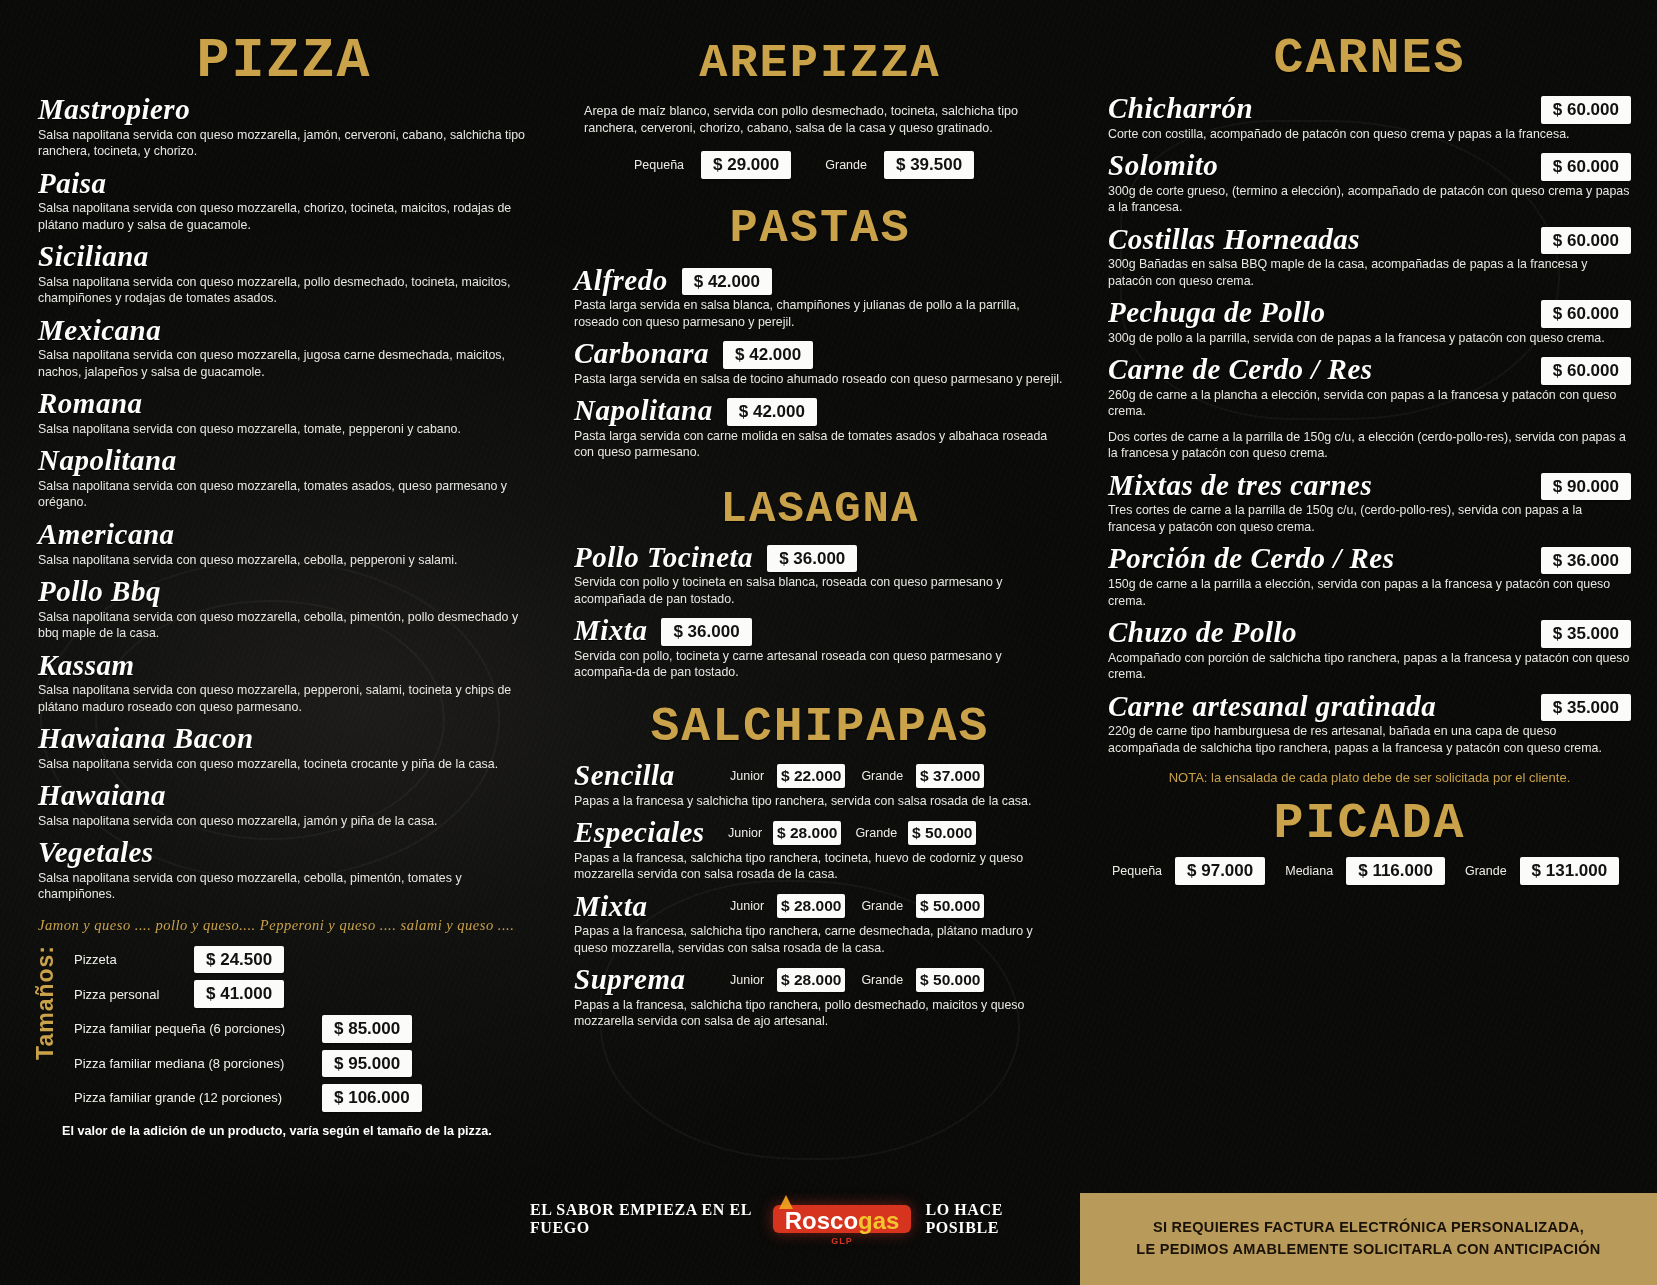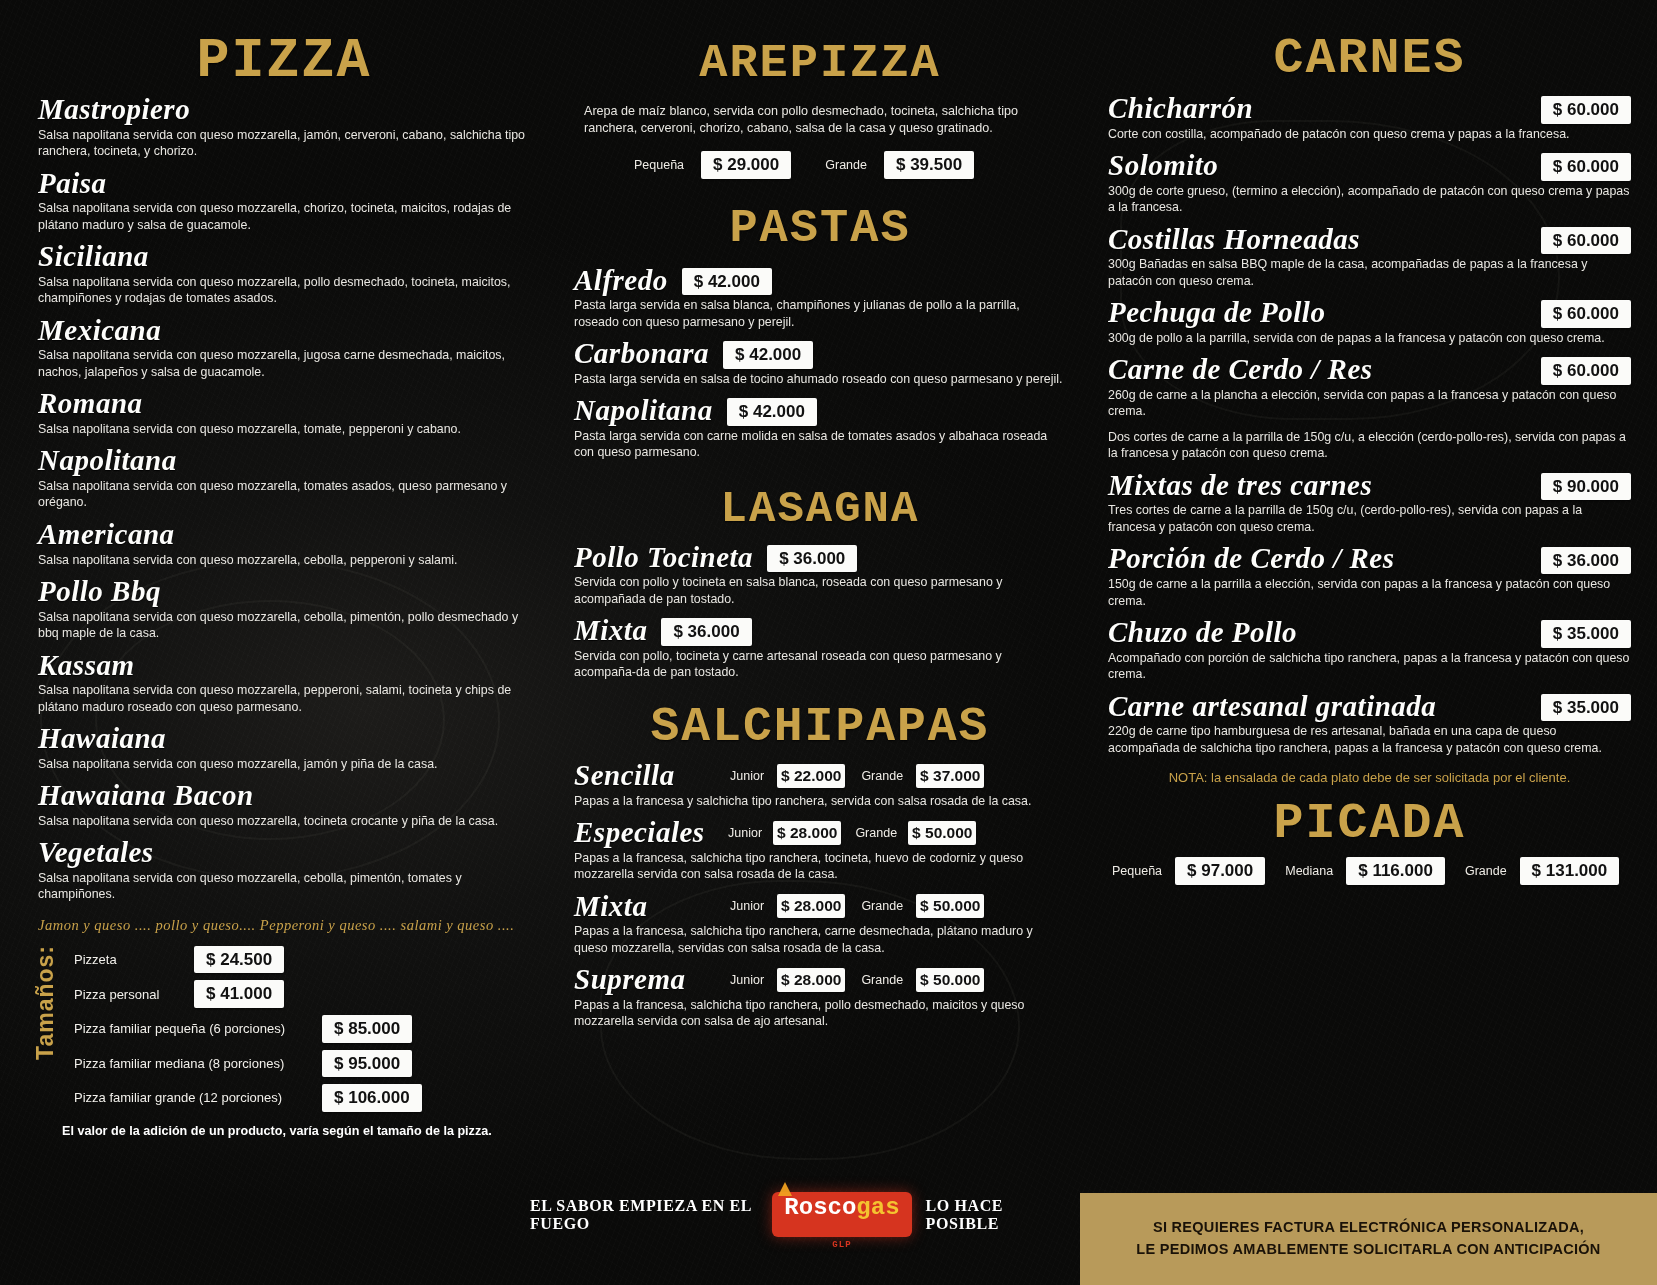--- a/index.html
+++ b/index.html
@@ -171,24 +171,24 @@
     font-weight: bold;
     color: #fff;
     font-size: 16px;
     letter-spacing: .6px;
   }
   .logo {
     background: #d6341f;
     color: #fff;
     font-weight: bold;
     font-size: 24px;
-    padding: 4px 12px 17px;
+    padding: 4px 12px 0;
     border-radius: 6px;
     position: relative;
-    font-family: Liberation Mono, monospace;
+    font-family: Liberation Sans, sans-serif;
     line-height: 1;
     box-shadow: 0 0 14px rgba(214,52,31,.5);
   }
   .logo .glp {
     position: absolute;
     bottom: -13px; left: 50%; transform: translateX(-50%);
     font-size: 9px; color: #d6341f; letter-spacing: 1px;
   }
   .logo .flame {
     position: absolute; top: -10px; left: 6px;
@@ -258,26 +258,26 @@
       </div>
       <div class="item">
         <div class="item-name">Pollo Bbq</div>
         <div class="item-desc">Salsa napolitana servida con queso mozzarella, cebolla, pimentón, pollo desmechado y bbq maple de la casa.</div>
       </div>
       <div class="item">
         <div class="item-name">Kassam</div>
         <div class="item-desc">Salsa napolitana servida con queso mozzarella, pepperoni, salami, tocineta y chips de plátano maduro roseado con queso parmesano.</div>
       </div>
       <div class="item">
+        <div class="item-name">Hawaiana Bacon</div>
+        <div class="item-desc">Salsa napolitana servida con queso mozzarella, tocineta crocante y piña de la casa.</div>
+      </div>
+      <div class="item">
         <div class="item-name">Hawaiana</div>
         <div class="item-desc">Salsa napolitana servida con queso mozzarella, jamón y piña de la casa.</div>
-      </div>
-      <div class="item">
-        <div class="item-name">Hawaiana Bacon</div>
-        <div class="item-desc">Salsa napolitana servida con queso mozzarella, tocineta crocante y piña de la casa.</div>
       </div>
       <div class="item">
         <div class="item-name">Vegetales</div>
         <div class="item-desc">Salsa napolitana servida con queso mozzarella, cebolla, pimentón, tomates y champiñones.</div>
       </div>
 
       <div class="tamanos-wrap">
         <div class="variants">Jamon y queso .... pollo y queso.... Pepperoni y queso .... salami y queso ....</div>
         <div class="tam-side">Tamaños:</div>
         <div class="tam-inner">

